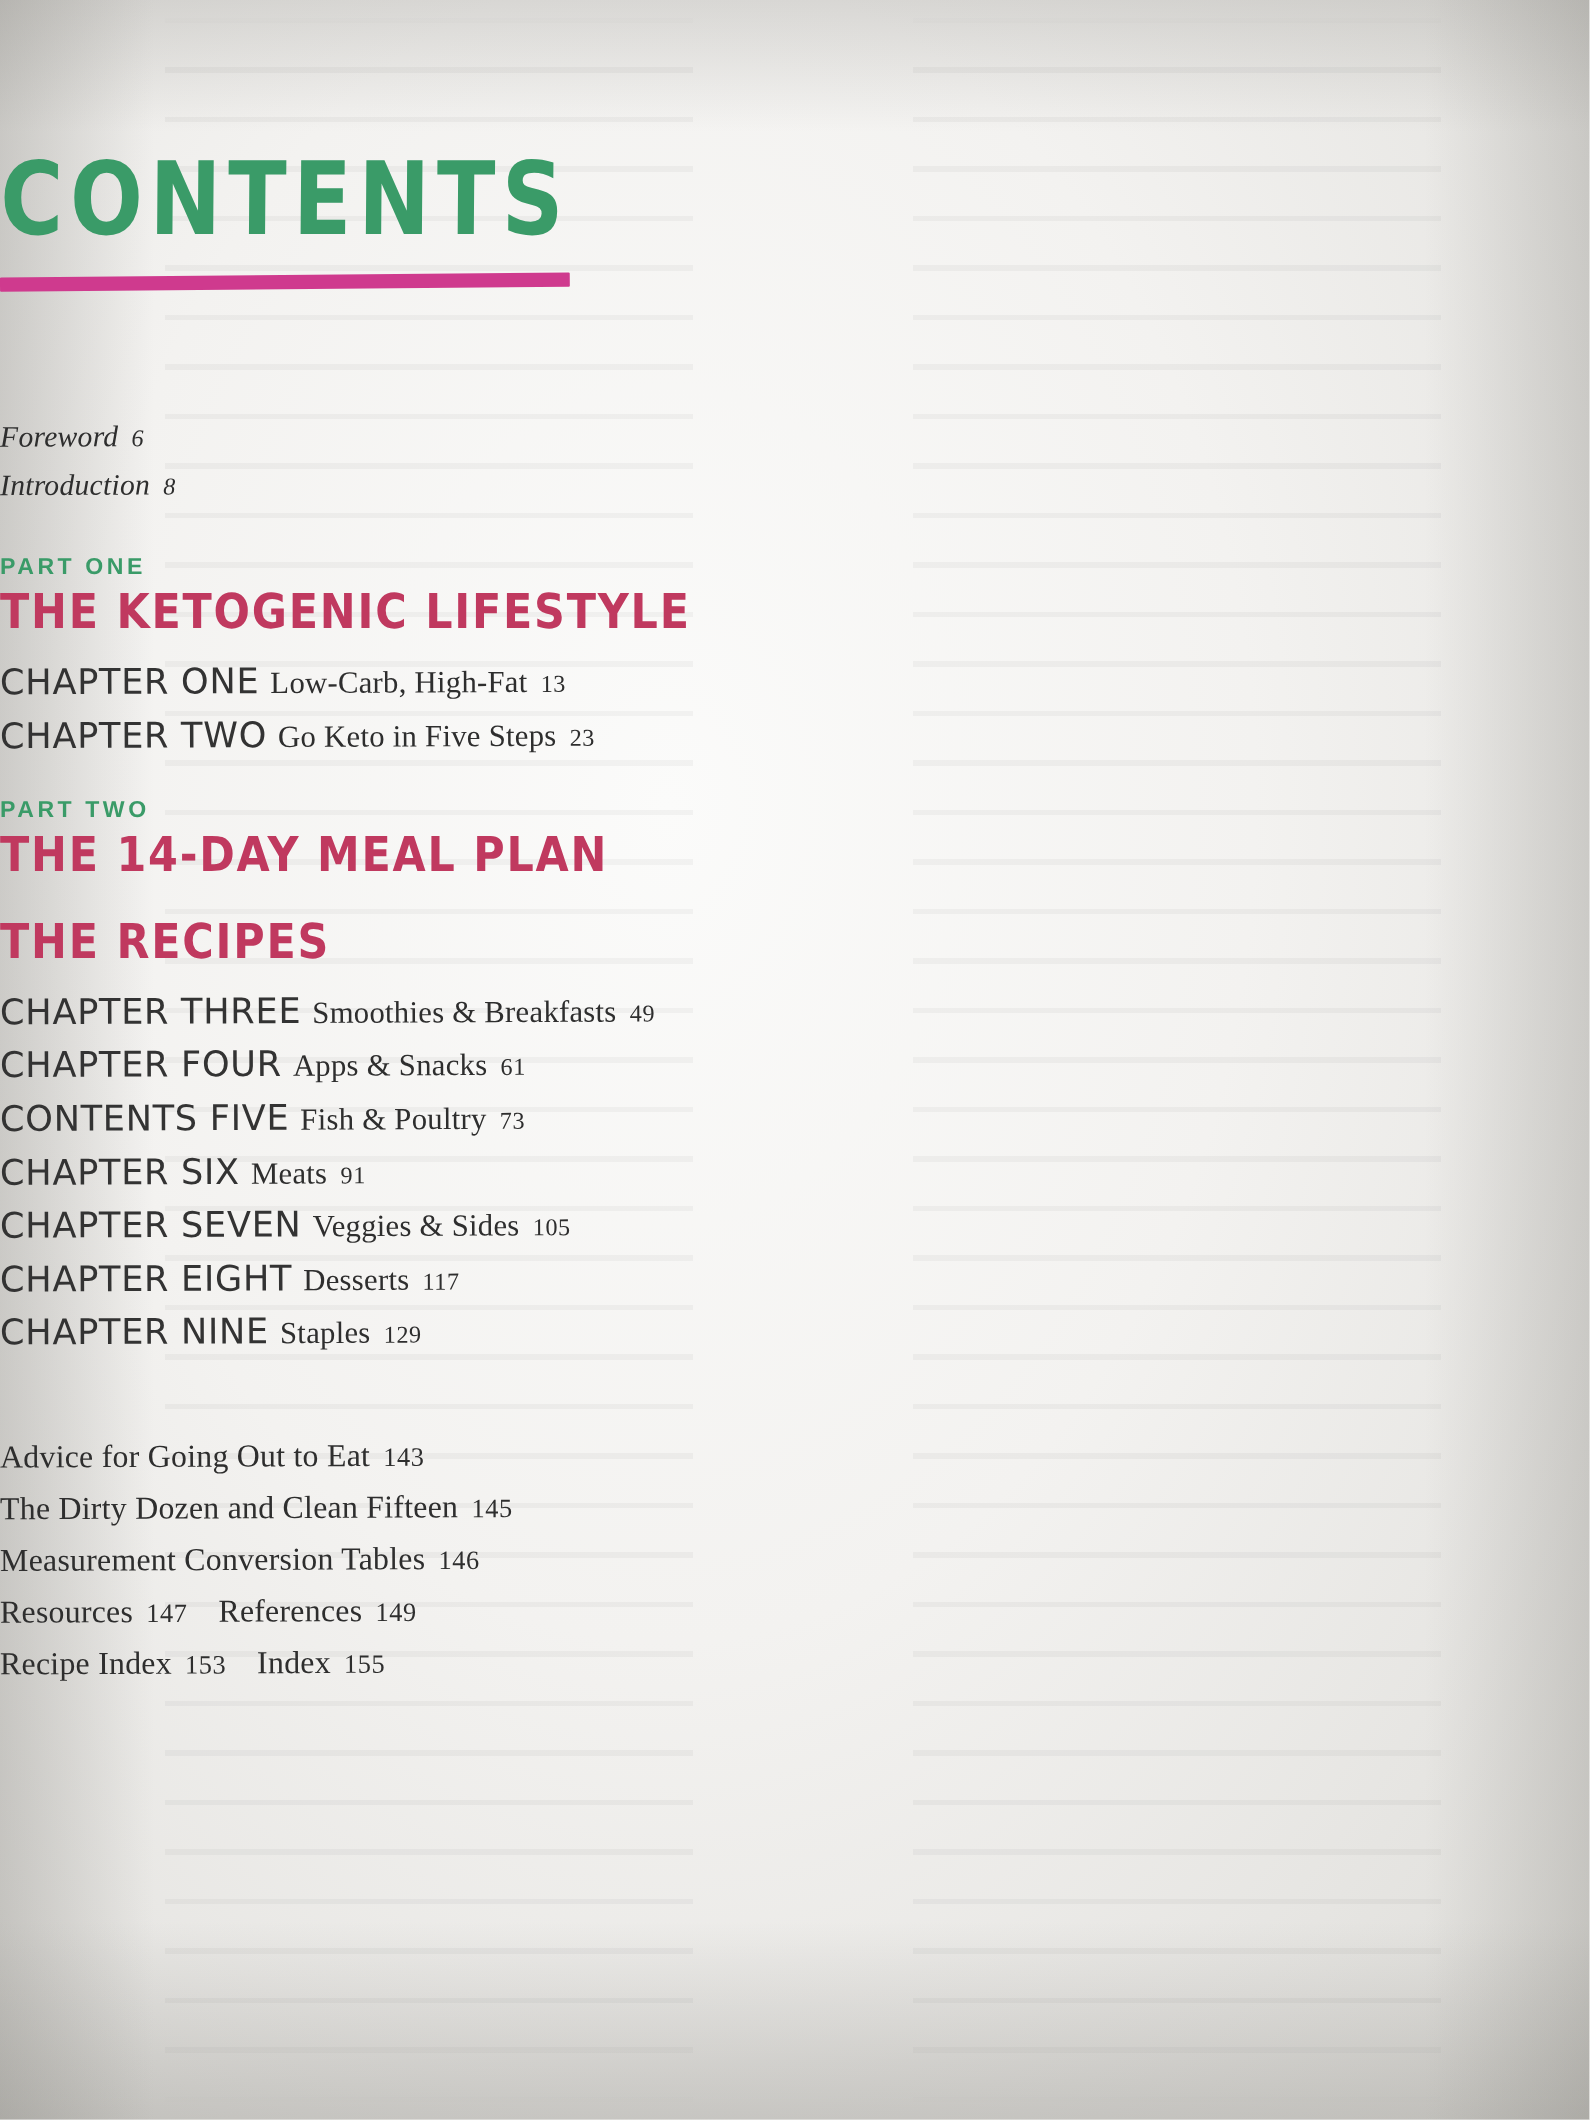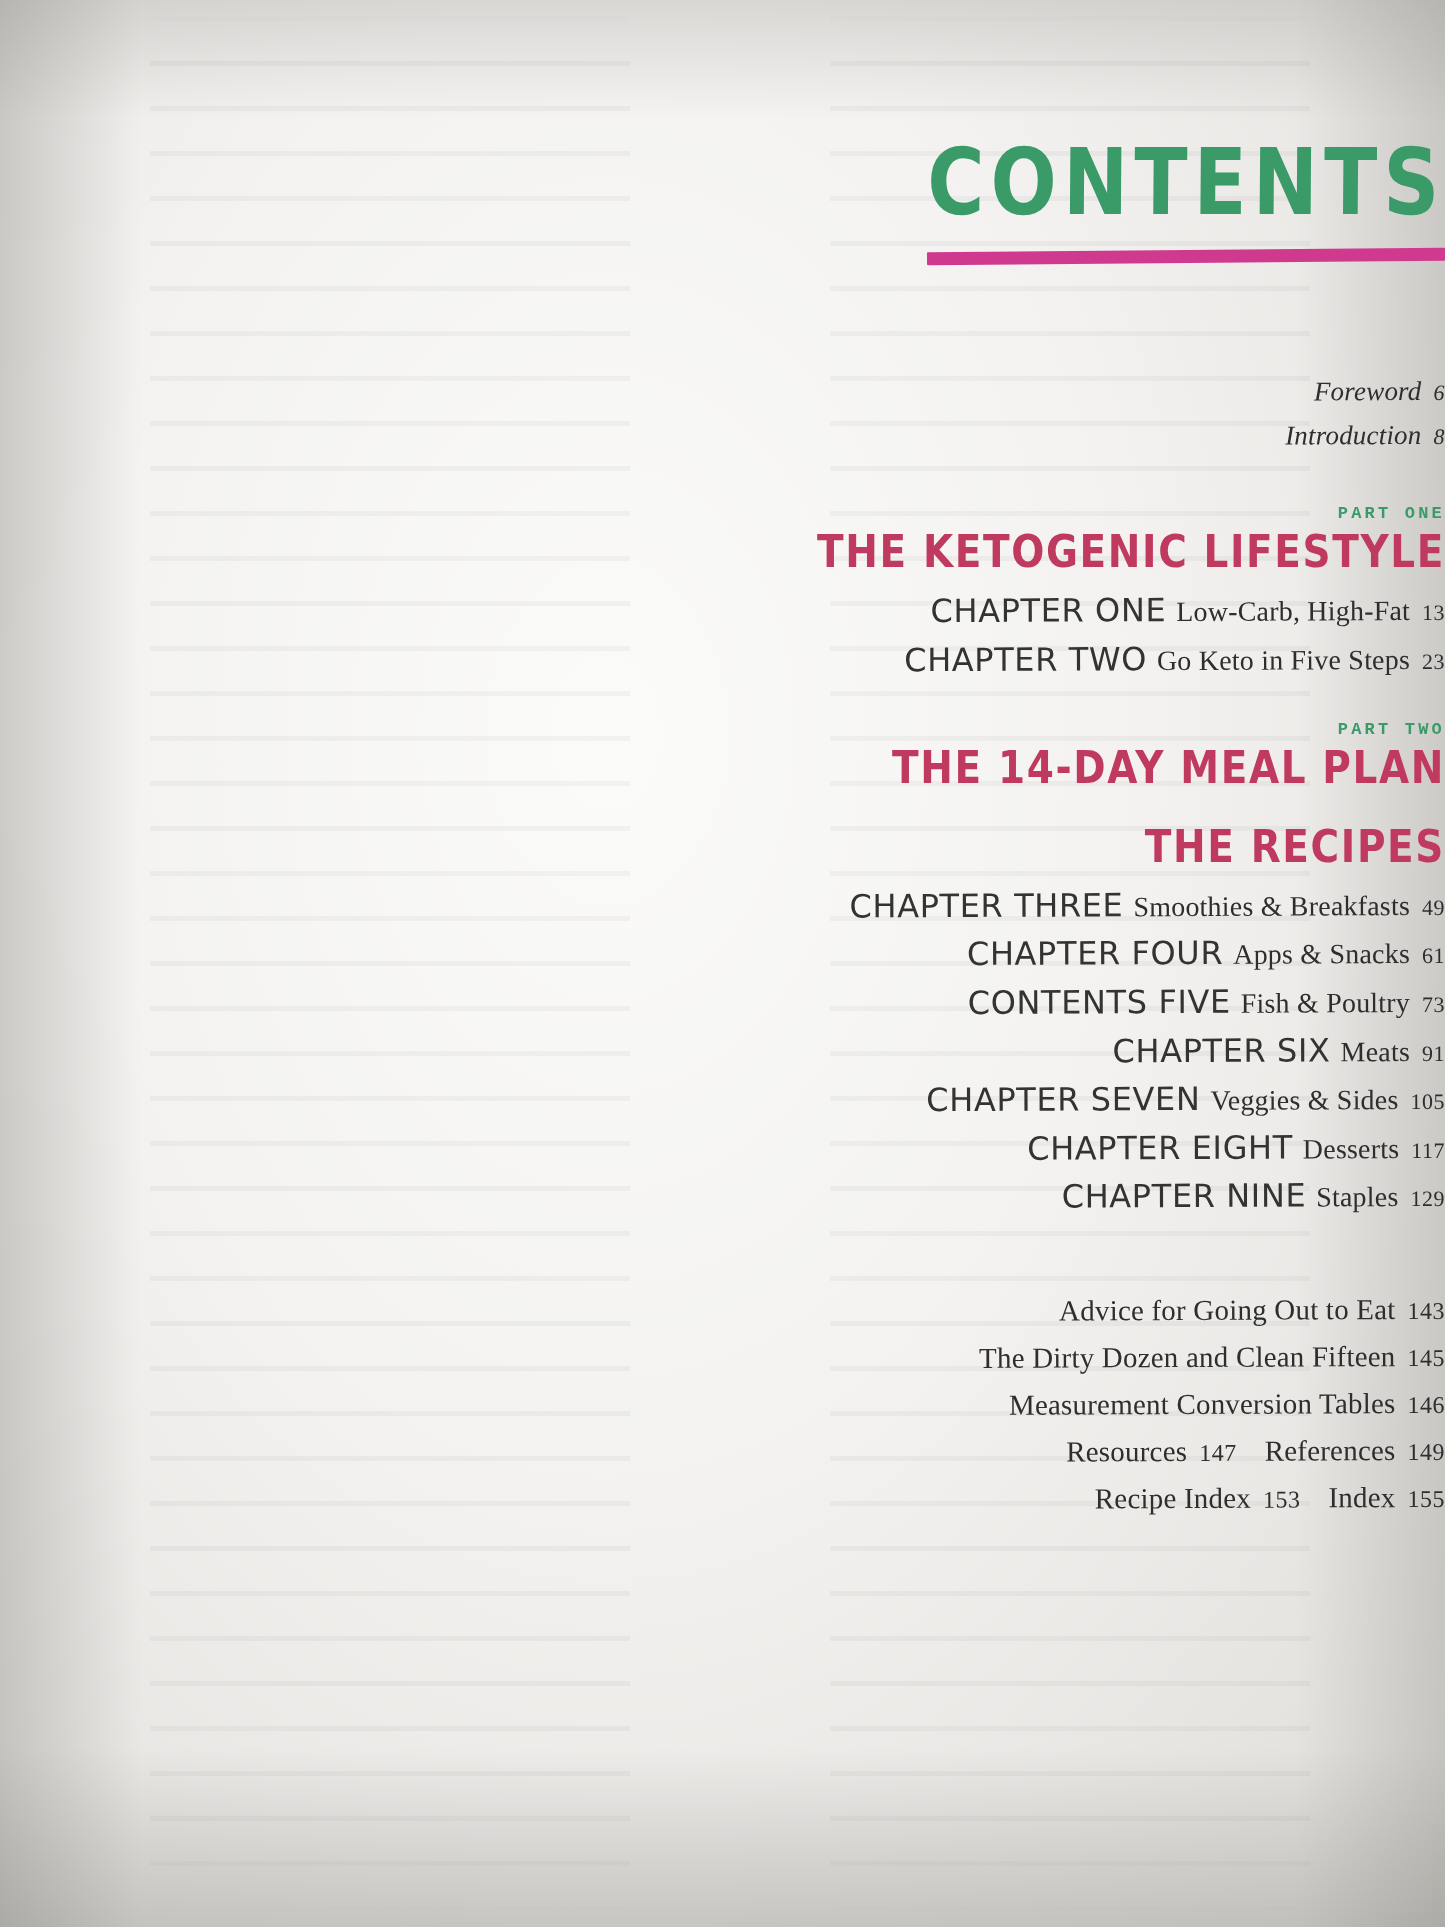--- a/index.html
+++ b/index.html
@@ -55,21 +55,21 @@
       linear-gradient(to right, rgba(120,118,112,0.30) 0px, rgba(120,118,112,0.0) 140px),
       linear-gradient(to left,  rgba(120,118,112,0.26) 0px, rgba(120,118,112,0.0) 150px),
       linear-gradient(to bottom, rgba(120,118,112,0.22) 0px, rgba(120,118,112,0.0) 120px),
       linear-gradient(to top,    rgba(120,118,112,0.30) 0px, rgba(120,118,112,0.0) 180px);
   }
 
   .content {
     position: relative;
     z-index: 3;
     padding-top: 150px;
-    text-align: right;
+    text-align: left;
     color: #2c2c2c;
   }
 
   
   .title-wrap {
     position: relative;
     display: inline-block;
     margin-bottom: 110px;
   }
   .toc-title {
@@ -108,28 +108,27 @@
     font-size: 22px;
     margin-left: 12px;
     letter-spacing: 0.5px;
   }
 
   
   .part {
     margin-top: 34px;
   }
   .part-label {
-    font-family: Liberation Mono, monospace;
-    font-size: 17px;
+    font-family: Liberation Sans, sans-serif;
+    font-size: 21px;
     font-weight: 700;
     letter-spacing: 3.2px;
     color: #3a9b68;
     text-transform: uppercase;
     margin-bottom: 6px;
-    padding-left: 16px;
   }
   .part-title {
     font-family: "DejaVu Sans", sans-serif;
     font-weight: 700;
     font-size: 39px;
     letter-spacing: 1.6px;
     color: #c0395f;
     text-transform: uppercase;
     transform: scaleY(1.12);
     transform-origin: center;

